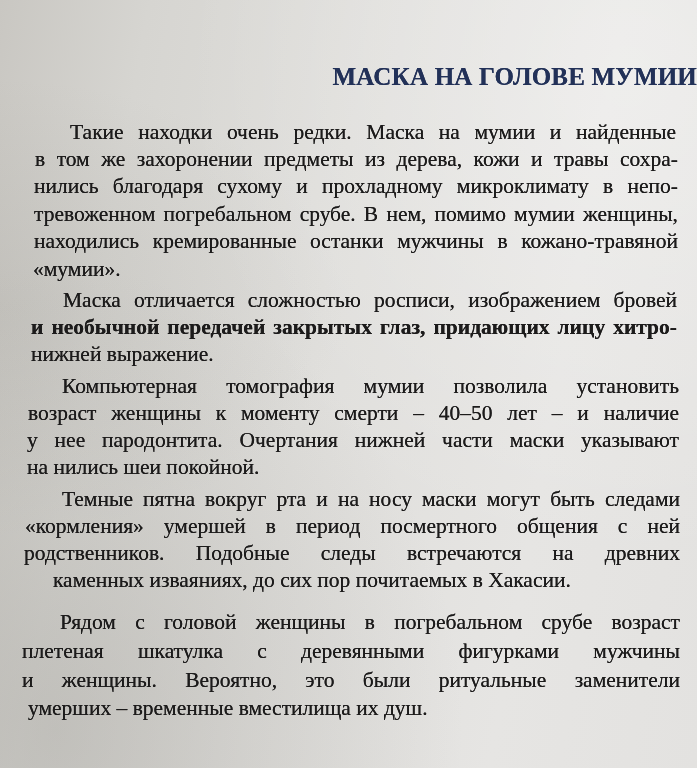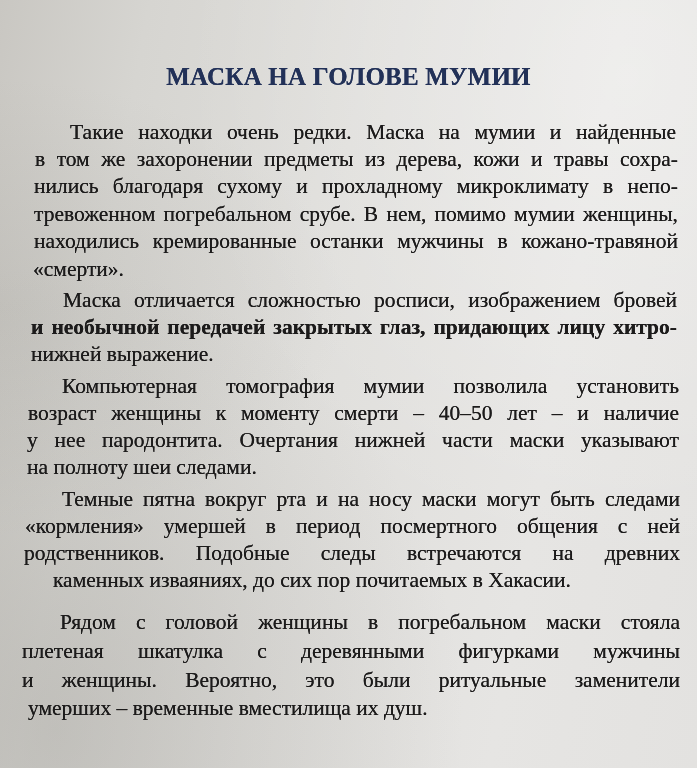--- a/index.html
+++ b/index.html
@@ -21,21 +21,21 @@
         radial-gradient(ellipse at 8% 95%, rgba(150,148,142,0.35) 0%, rgba(150,148,142,0) 45%),
         radial-gradient(ellipse at 0% 40%, rgba(160,158,152,0.25) 0%, rgba(160,158,152,0) 35%),
         radial-gradient(ellipse at 90% 10%, rgba(255,255,255,0.35) 0%, rgba(255,255,255,0) 50%);
       pointer-events: none;
     }
     .title {
       position: absolute;
       left: 0;
       width: 697px;
       top: 63px;
-      text-align: center;
+      text-align: right;
       font-family: "Liberation Serif", "DejaVu Serif", serif;
       font-weight: bold;
       font-size: 25px;
       letter-spacing: 0.2px;
       color: #223158;
       text-shadow: 0 0 0.4px #223158;
     }
     .article {
       position: absolute;
       left: 0;
@@ -67,43 +67,43 @@
 <h1 class="title" style="margin:0;">МАСКА НА ГОЛОВЕ МУМИИ</h1>
 
 <div class="article">
 
   <div>
     <div class="line" style="left: 70px; width: 606px; top: 119px; white-space: normal; height: 26px; overflow: visible;">Такие находки очень редки. Маска на мумии и найденные</div>
     <div class="line" style="left: 35px; width: 643px; top: 146px; white-space: normal; height: 26px; overflow: visible;">в том же захоронении предметы из дерева, кожи и травы сохра-</div>
     <div class="line" style="left: 34px; width: 644px; top: 173px; white-space: normal; height: 26px; overflow: visible;">нились благодаря сухому и прохладному микроклимату в непо-</div>
     <div class="line" style="left: 34px; width: 644px; top: 201px; white-space: normal; height: 26px; overflow: visible;">тревоженном погребальном срубе. В нем, помимо мумии женщины,</div>
     <div class="line" style="left: 34px; width: 644px; top: 228px; white-space: normal; height: 26px; overflow: visible;">находились кремированные останки мужчины в кожано-травяной</div>
-    <div class="line last" style="left:33px; width:644px; top:256px;">«смерти».</div>
+    <div class="line last" style="left:33px; width:644px; top:256px;">«мумии».</div>
   </div>
 
   <div>
     <div class="line" style="left: 63px; width: 614px; top: 287px; white-space: normal; height: 26px; overflow: visible;">Маска отличается сложностью росписи, изображением бровей</div>
     <div class="line" style="left: 31px; width: 646px; top: 314px; white-space: normal; height: 26px; overflow: visible; font-weight: bold;">и необычной передачей закрытых глаз, придающих лицу хитро-</div>
     <div class="line last" style="left:31px; width:646px; top:341px;">нижней выражение.</div>
   </div>
 
   <div>
     <div class="line" style="left: 62px; width: 617px; top: 373px; white-space: normal; height: 26px; overflow: visible;">Компьютерная томография мумии позволила установить</div>
     <div class="line" style="left: 28px; width: 651px; top: 400px; white-space: normal; height: 26px; overflow: visible;">возраст женщины к моменту смерти – 40–50 лет – и наличие</div>
     <div class="line" style="left: 27px; width: 652px; top: 427px; white-space: normal; height: 26px; overflow: visible;">у нее пародонтита. Очертания нижней части маски указывают</div>
-    <div class="line last" style="left:27px; width:652px; top:454px;">на полноту шеи следами.</div>
+    <div class="line last" style="left:27px; width:652px; top:454px;">на нились шеи покойной.</div>
   </div>
 
   <div>
     <div class="line" style="left: 62px; width: 618px; top: 486px; white-space: normal; height: 26px; overflow: visible;">Темные пятна вокруг рта и на носу маски могут быть следами</div>
     <div class="line" style="left: 25px; width: 655px; top: 513px; white-space: normal; height: 26px; overflow: visible;">«кормления» умершей в период посмертного общения с ней</div>
     <div class="line" style="left: 24px; width: 656px; top: 540px; white-space: normal; height: 26px; overflow: visible;">родственников. Подобные следы встречаются на древних</div>
     <div class="line last" style="left:7px; width:656px; top:567px;margin-left:46px;">каменных изваяниях, до сих пор почитаемых в Хакасии.</div>
   </div>
 
   <div>
-    <div class="line" style="left: 60px; width: 620px; top: 609px; white-space: normal; height: 26px; overflow: visible;">Рядом с головой женщины в погребальном маски стояла</div>
+    <div class="line" style="left: 60px; width: 620px; top: 609px; white-space: normal; height: 26px; overflow: visible;">Рядом с головой женщины в погребальном срубе возраст</div>
     <div class="line" style="left: 22px; width: 658px; top: 638px; white-space: normal; height: 26px; overflow: visible;">плетеная шкатулка с деревянными фигурками мужчины</div>
     <div class="line" style="left: 22px; width: 658px; top: 667px; white-space: normal; height: 26px; overflow: visible;">и женщины. Вероятно, это были ритуальные заменители</div>
     <div class="line last" style="left:28px; width:658px; top:695px;text-align:center;">умерших – временные вместилища их душ.</div>
   </div>
 
 </div>
 
 </body></html>

